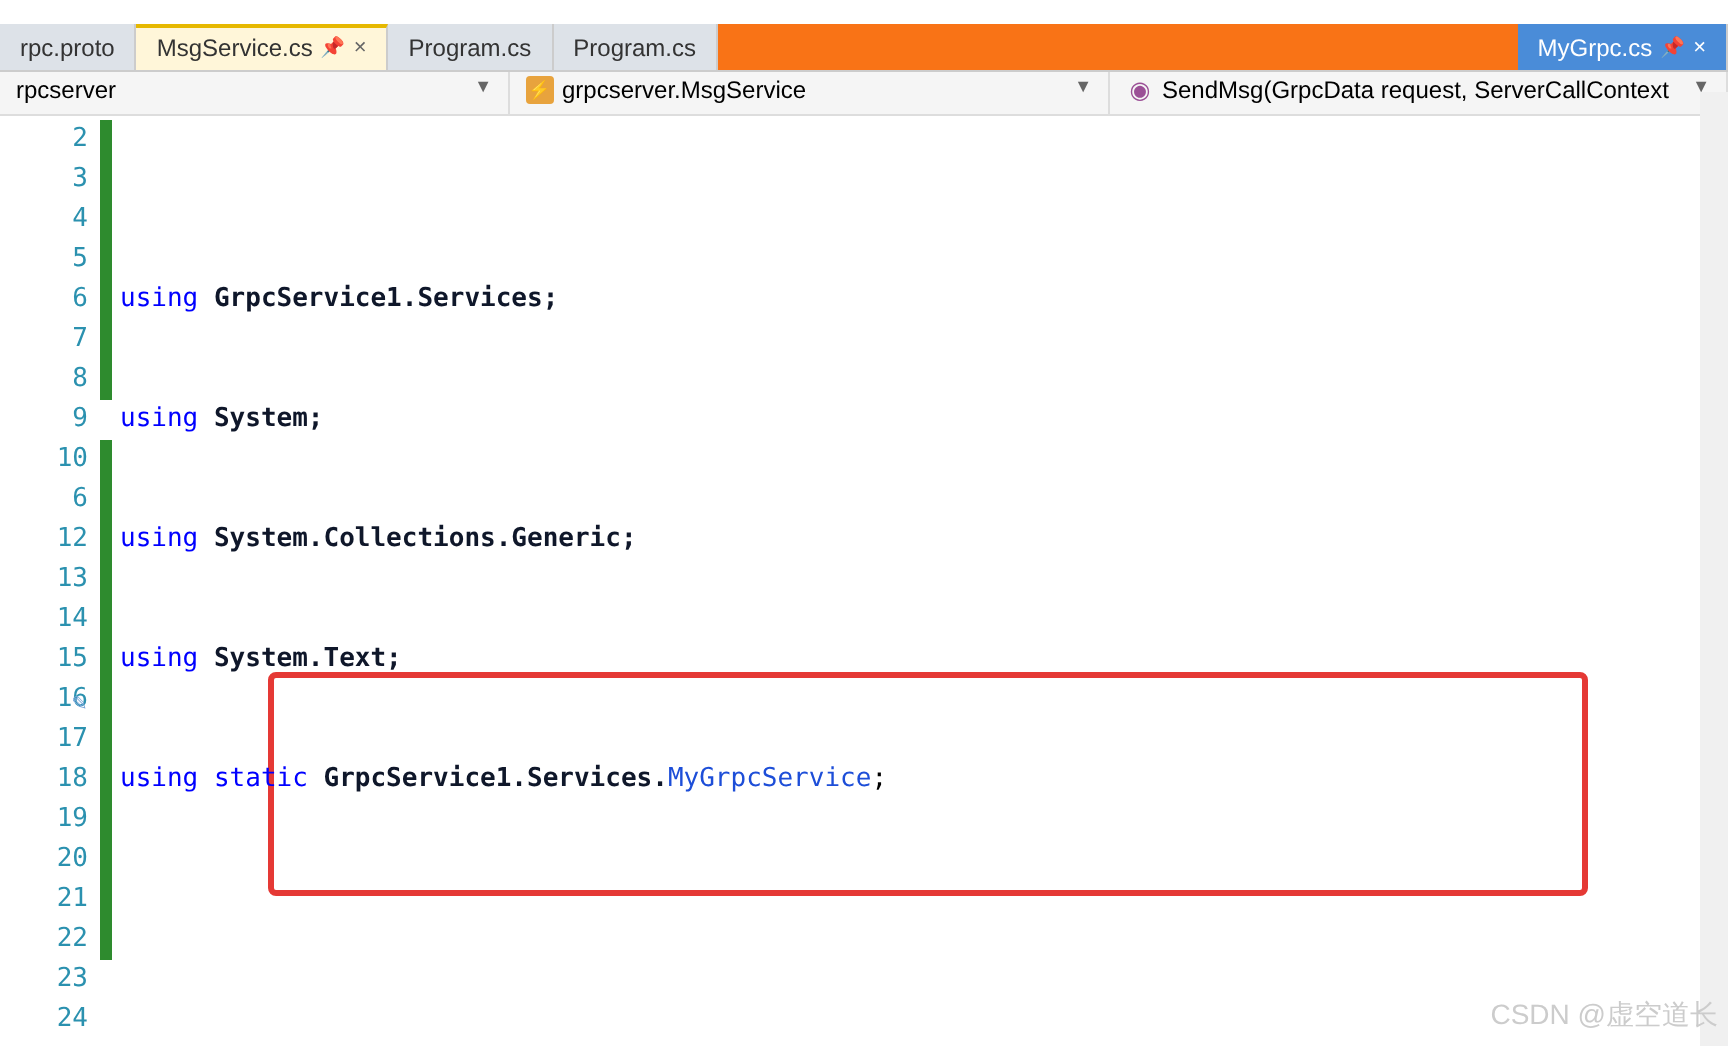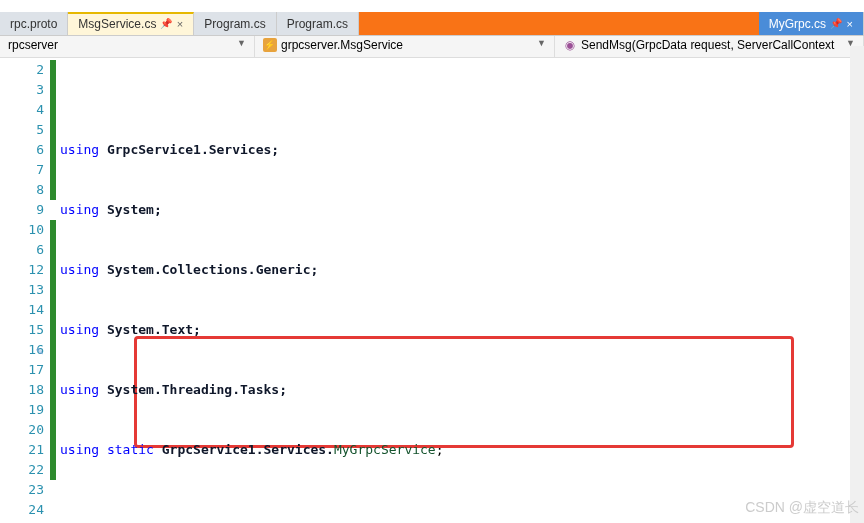--- a/index.html
+++ b/index.html
@@ -17,21 +17,21 @@
 .crumb3 { flex: 1; }
 .sel { color: #666; font-size: 9px; margin-left: auto; }
 .ico-c { width: 14px; height: 14px; display: inline-flex; align-items: center; justify-content: center; background: #e8a33d; color: #fff; font-size: 9px; border-radius: 2px; font-weight: bold; }
 .ico-m { width: 14px; height: 14px; display: inline-flex; align-items: center; justify-content: center; color: #9b4f96; font-size: 12px; }
 .editor { display: flex; height: 477px; background: #fff; position: relative; }
 .gutter { width: 50px; background: #fff; text-align: right; padding-right: 6px; color: #2b91af; font-size: 13px; line-height: 20px; padding-top: 2px; }
 .bar { width: 6px; background: #fff; position: relative; }
 .bar .g { position: absolute; left: 0; width: 6px; background: #2e8b2e; }
 .code { flex: 1; padding-top: 2px; line-height: 20px; white-space: pre; position: relative; padding-left: 4px; }
 .kw { color: #0000ff; }
-.type { color: #14532d; }
+.type { color: #1d4ed8; }
 .ident { color: #0f172a; font-weight: bold; }
 .hl-line { background: #f2f2f2; position: absolute; left: 0; right: 0; height: 20px; z-index: -1; }
 .redbox { position: absolute; border: 3px solid #e53935; border-radius: 4px; }
 .watermark { position: absolute; right: 5px; bottom: 6px; color: #ccc; font-family: sans-serif; font-size: 14px; }
 .scrollbar { position: absolute; right: 0; top: 46px; bottom: 0; width: 14px; background: #f0f0f0; }
 .line { position: relative; height: 20px; }
 .marker { position: absolute; left: 36px; top: 344px; color: #7aa7d8; font-size: 12px; }
 </style>
 </head>
 <body>
@@ -105,21 +105,20 @@
     <div class="g" style="top:2px;height:140px"></div>
     <div class="g" style="top:162px;height:260px"></div>
   </div>
   <div class="code">
     <div class="hl-line" style="top:322px"></div>
     <div class="redbox" style="top:278px;left:78px;width:660px;height:112px"></div>
     <div class="line"><span class="kw">using</span><span class="ident"> GrpcService1.Services;</span></div>
     <div class="line"><span class="kw">using</span><span class="ident"> System;</span></div>
     <div class="line"><span class="kw">using</span><span class="ident"> System.Collections.Generic;</span></div>
     <div class="line"><span class="kw">using</span><span class="ident"> System.Text;</span></div>
-    <div class="line"><span class="kw">using</span><span class="ident"> System.Threading.Tasks;</span></div>
     <div class="line"><span class="kw">using static</span><span class="ident"> GrpcService1.Services.</span><span class="type">MyGrpcService</span><span>;</span></div>
     
     
     
     
     
     
     
     
     

